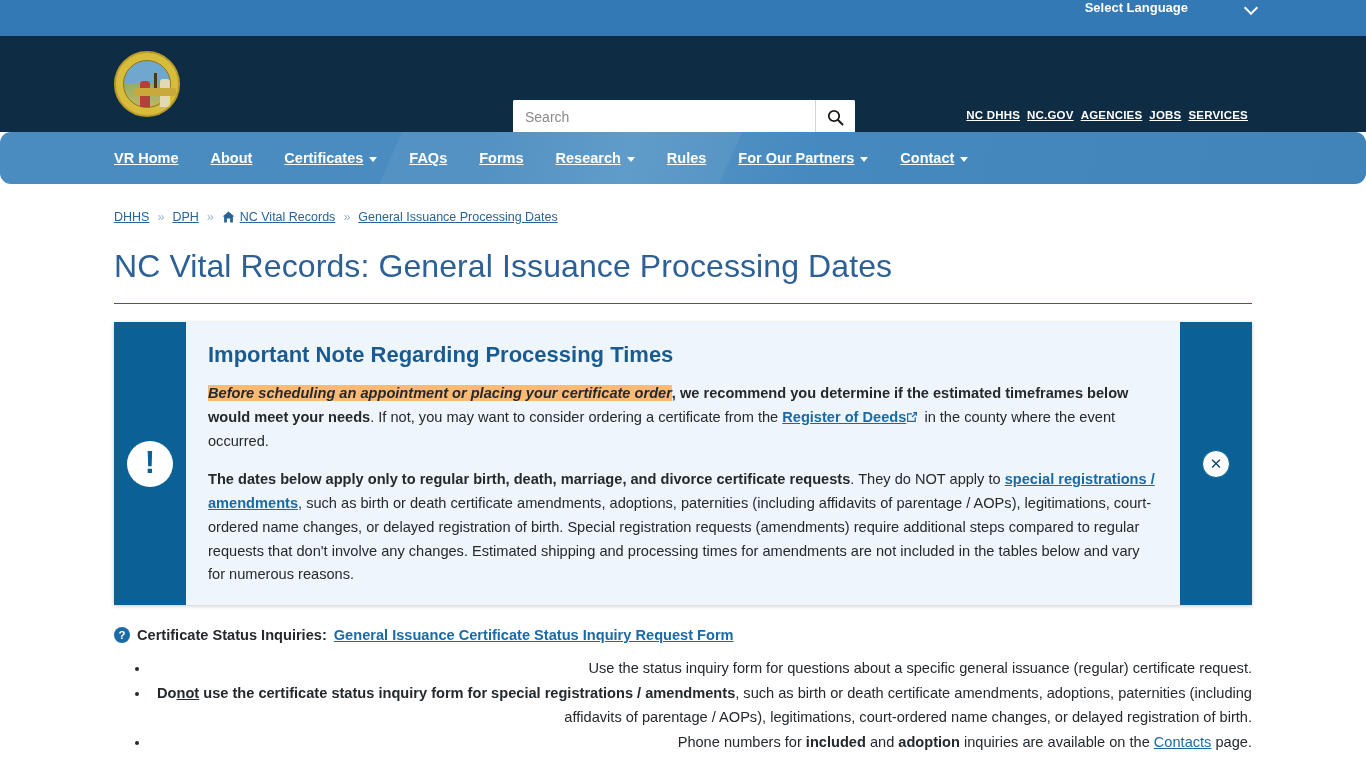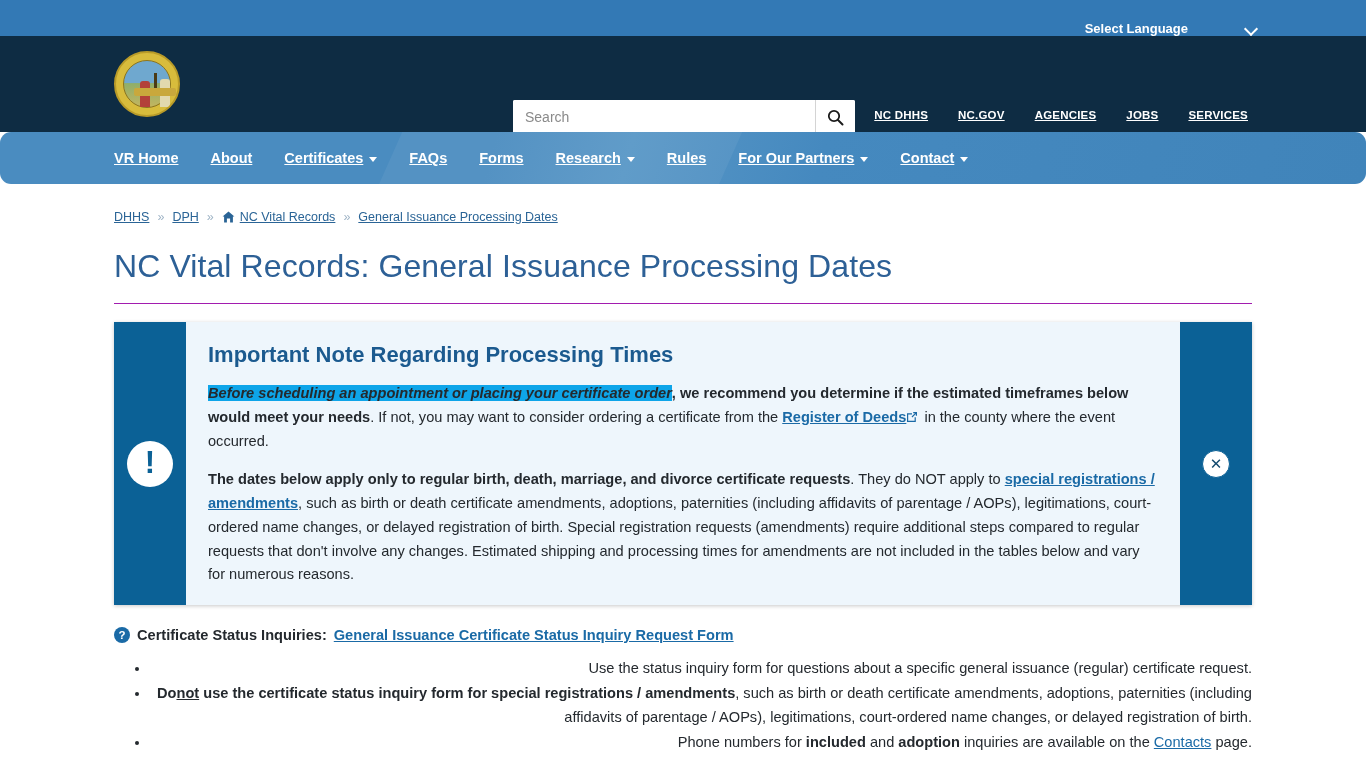--- a/index.html
+++ b/index.html
@@ -10,21 +10,21 @@
     background: #ffffff;
     font-family: "Liberation Sans", sans-serif;
     -webkit-font-smoothing: antialiased;
   }
 
   
   .lang-bar {
     height: 36px;
     background: #3379b5;
     display: flex;
-    align-items: flex-end;
+    align-items: flex-start;
     justify-content: flex-end;
     padding-right: 108px;
   }
   .lang-widget {
     display: flex;
     align-items: center;
     gap: 58px;
     color: #ffffff;
     font-size: 13px;
     font-weight: bold;
@@ -120,21 +120,21 @@
     border-left: 1px solid #d4d4d4;
     cursor: pointer;
     display: flex; align-items: center; justify-content: center;
   }
   .search-btn svg { display: block; }
 
   .util-links {
     position: absolute;
     right: 118px; top: 73px;
     display: flex;
-    gap: 30px;
+    gap: 7px;
     font-size: 11.5px;
     font-weight: bold;
     letter-spacing: .2px;
   }
   .util-links a {
     color: #ffffff;
     text-decoration: underline;
   }
 
   
@@ -282,21 +282,21 @@
     font-weight: bold;
   }
   .alert p {
     margin: 0 0 15px 0;
     font-size: 14.6px;
     line-height: 1.63;
     color: #24292e;
   }
   .alert p:last-child { margin-bottom: 0; }
   .hl {
-    background: #0ea5e9;
+    background: #fdba74;
     font-style: italic;
     font-weight: bold;
   }
   .alert a, .content a.link {
     color: #1a6aa6;
     text-decoration: underline;
     font-weight: bold;
   }
   .ext-icon {
     display: inline-block;

